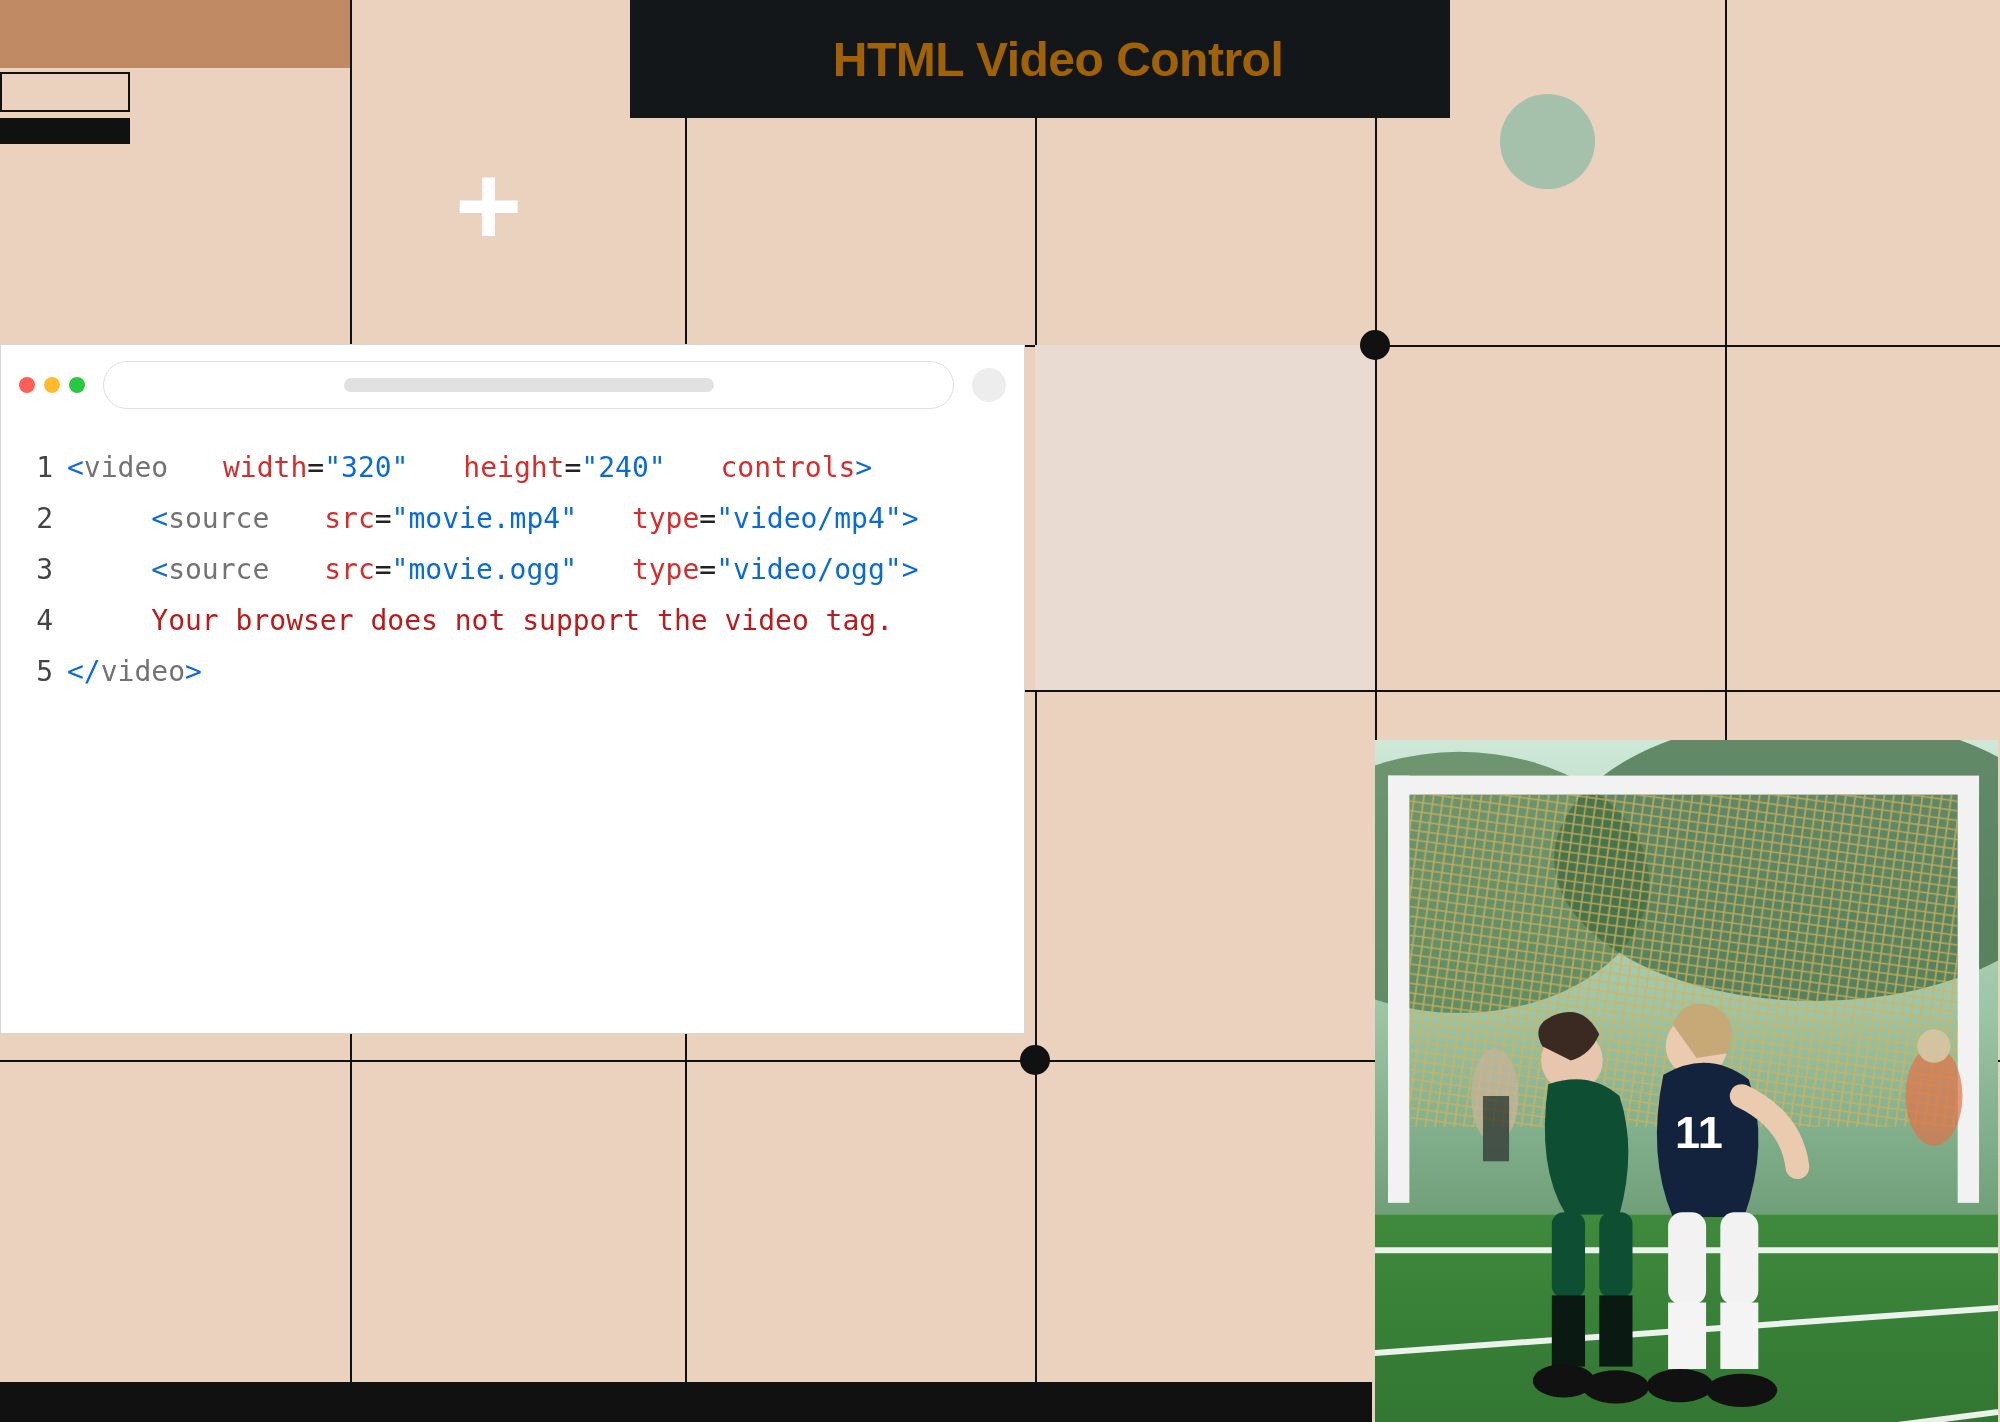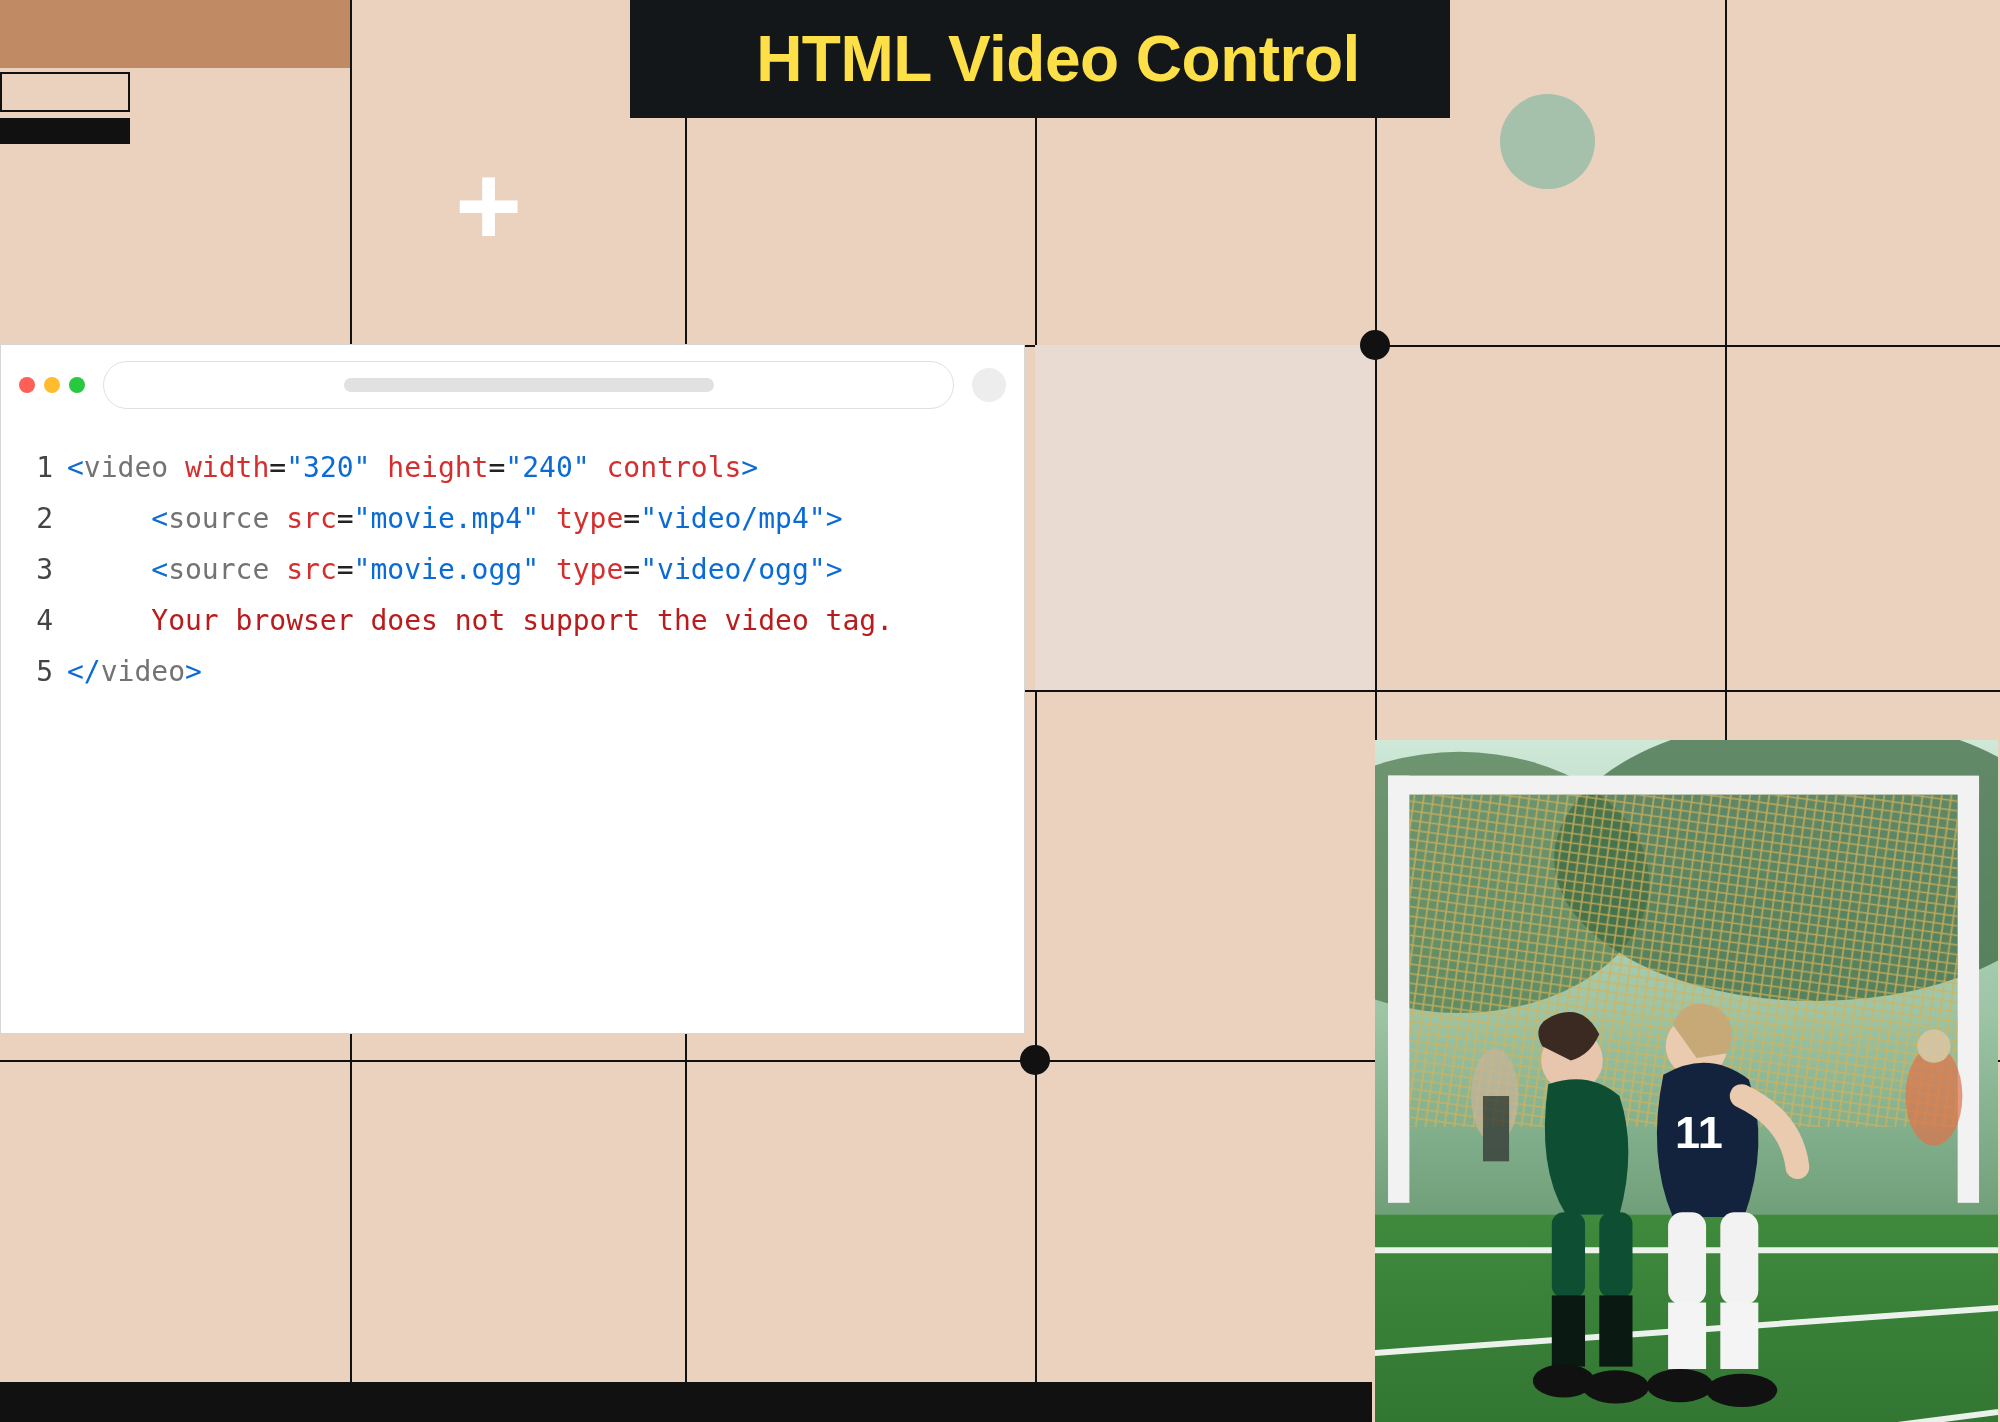--- a/index.html
+++ b/index.html
@@ -9,21 +9,21 @@
   
   .gridline { position: absolute; background: #111; }
   .gridline.h { height: 2px; width: 100%; left: 0; }
   .gridline.v { width: 2px; height: 100%; top: 0; }
 
   
   .block-brown { position: absolute; left: 0; top: 0; width: 350px; height: 68px; background: #c08a64; }
   .block-cream-border { position: absolute; left: 0; top: 72px; width: 130px; height: 40px; background: #ebd2bf; border: 2px solid #111; }
   .block-black-bar { position: absolute; left: 0; top: 118px; width: 130px; height: 26px; background: #111; }
   .title-bar { position: absolute; left: 630px; top: 0; width: 820px; height: 118px; background: #14171a; display: flex; align-items: center; justify-content: center; }
-  .title-bar span { color: #fde047; font-size: 64px; font-weight: 700; letter-spacing: -0.5px; margin-left: 36px; }
+  .title-bar span { color: #a16207; font-size: 48px; font-weight: 700; letter-spacing: -0.5px; margin-left: 36px; }
   .cream-square { position: absolute; left: 1035px; top: 345px; width: 340px; height: 345px; background: #e9dad2; }
   .bottom-black { position: absolute; left: 0; top: 1382px; width: 1372px; height: 40px; background: #111; }
 
   .plus-icon { position: absolute; left: 455px; top: 148px; color: #fff; font-size: 115px; font-weight: 700; line-height: 1; }
   .green-circle { position: absolute; left: 1500px; top: 94px; width: 95px; height: 95px; border-radius: 50%; background: #a6c1ab; }
   .dot { position: absolute; width: 30px; height: 30px; border-radius: 50%; background: #111; }
 
   
   .editor { position: absolute; left: 0; top: 344px; width: 1025px; height: 690px; background: #fff; border: 1px solid #d6d6d6; }
   .editor-topbar { position: relative; height: 80px; display: flex; align-items: center; padding: 0 18px; gap: 18px; }
@@ -33,21 +33,21 @@
   .tl.yellow { background: #febc2e; }
   .tl.green { background: #28c840; }
   .addressbar { flex: 1; height: 48px; background: #fff; border: 1.5px solid #e0e0e0; border-radius: 24px; display: flex; align-items: center; justify-content: center; }
   .addressbar .placeholder { width: 370px; height: 14px; background: #e1e1e1; border-radius: 7px; }
   .grey-pill { width: 34px; height: 34px; border-radius: 50%; background: #ededed; }
 
   .code-area { padding: 18px 20px 20px 20px; font-family: "SF Mono", ui-monospace, Menlo, Consolas, monospace; font-size: 28px; line-height: 1.82; white-space: pre; color: #222; }
   .ln { display: inline-block; width: 32px; color: #444; text-align: right; margin-right: 14px; }
   .bracket { color: #0a6bd6; }
   .tag { color: #737373; }
-  .attr { color: #d32f2f; }
+  .attr { color: #d32f2f; margin-left: 38px; }
   .eq { color: #222; }
   .str { color: #0a6bd6; }
   .txt { color: #b91c1c; }
 
   
   .photo { position: absolute; left: 1375px; top: 740px; width: 623px; height: 807px; overflow: hidden; }
   .photo svg { width: 100%; height: 100%; display: block; }
 
 </style>
 </head>

